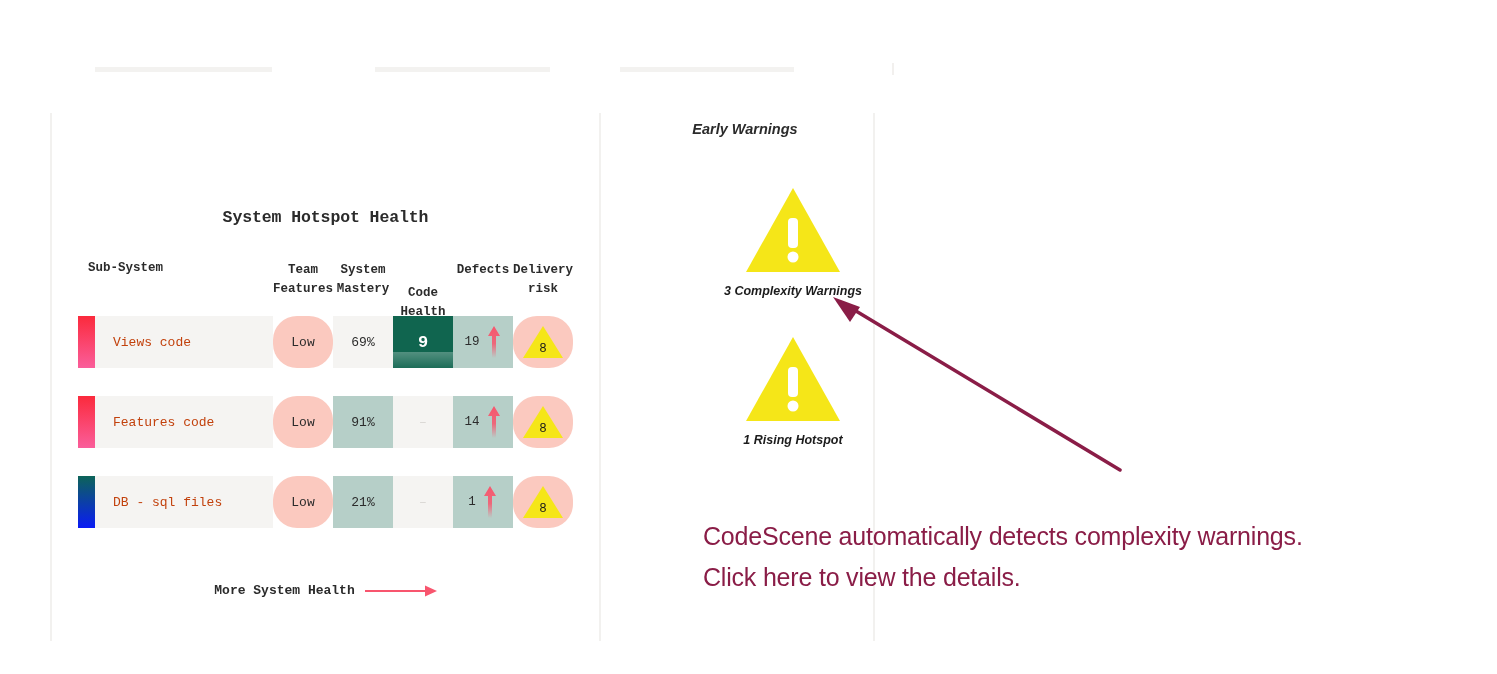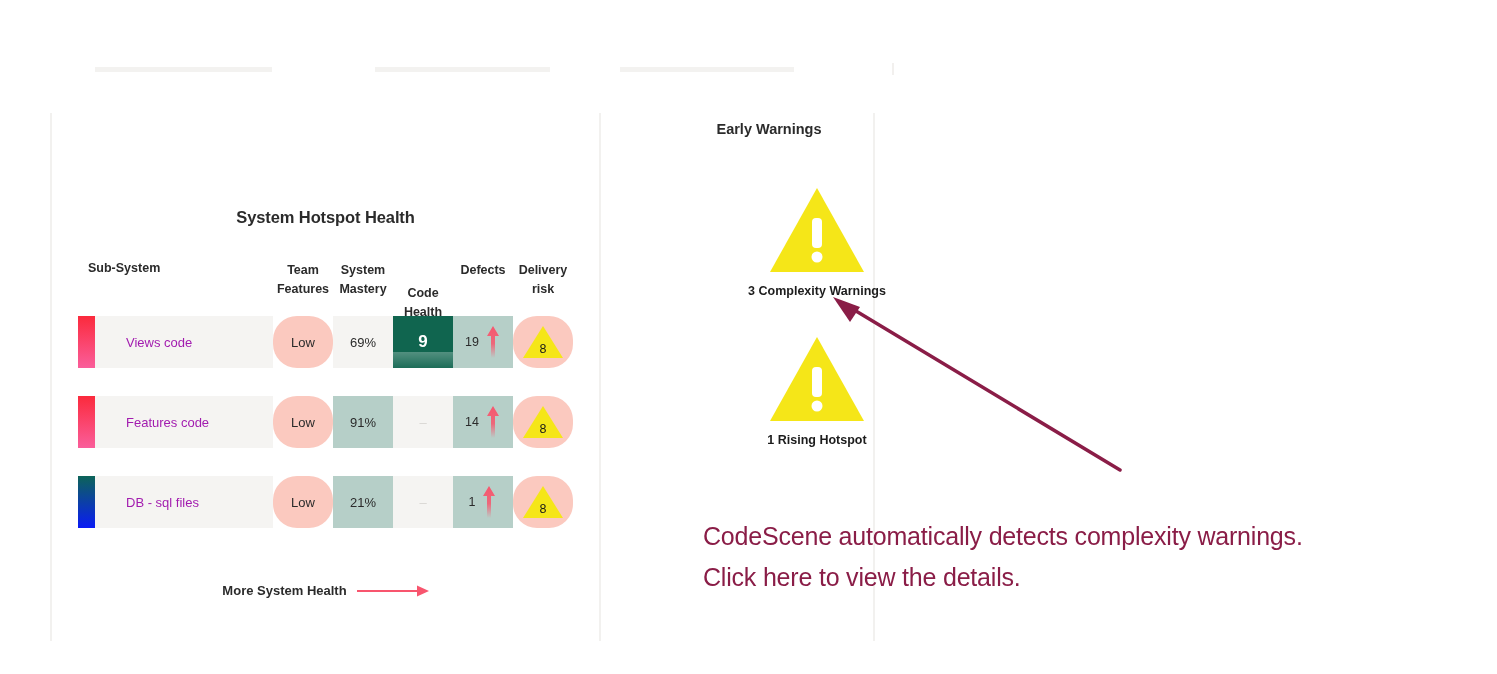--- a/index.html
+++ b/index.html
@@ -40,20 +40,21 @@
   #divider-mid    { left: 599px; }
   #divider-right  { left: 873px; }
 
   
   #hotspot-panel {
     position: absolute;
     left: 52px;
     top: 113px;
     width: 547px;
     height: 528px;
+    font-family: Liberation Mono, monospace;
   }
   #hotspot-title {
     position: absolute;
     left: 0;
     top: 95px;
     width: 547px;
     text-align: center;
     font-size: 16.5px;
     font-weight: bold;
     letter-spacing: -0.1px;
@@ -112,24 +113,24 @@
   }
   .row-name {
     position: absolute;
     left: 17px;
     top: 0;
     width: 178px;
     height: 52px;
     background: #f5f4f2;
     display: flex;
     align-items: center;
-    padding-left: 31px;
+    padding-left: 18px;
     box-sizing: border-box;
     font-size: 13px;
-    color: #a21caf;
+    color: #c2410c;
   }
   .cell {
     position: absolute;
     top: 0;
     width: 60px;
     height: 52px;
     display: flex;
     align-items: center;
     justify-content: center;
     font-size: 13px;
@@ -206,24 +207,25 @@
   }
   #more-health-label {
     font-size: 13px;
     font-weight: bold;
     color: #2b2b2b;
   }
 
   
   #warnings-panel {
     position: absolute;
-    left: 633px;
+    left: 609px;
     top: 113px;
     width: 272px;
     height: 528px;
+    font-style: italic;
   }
   #warnings-title {
     position: absolute;
     left: 0;
     top: 8px;
     width: 272px;
     text-align: center;
     font-size: 14.5px;
     font-weight: bold;
     color: #2b2b2b;

